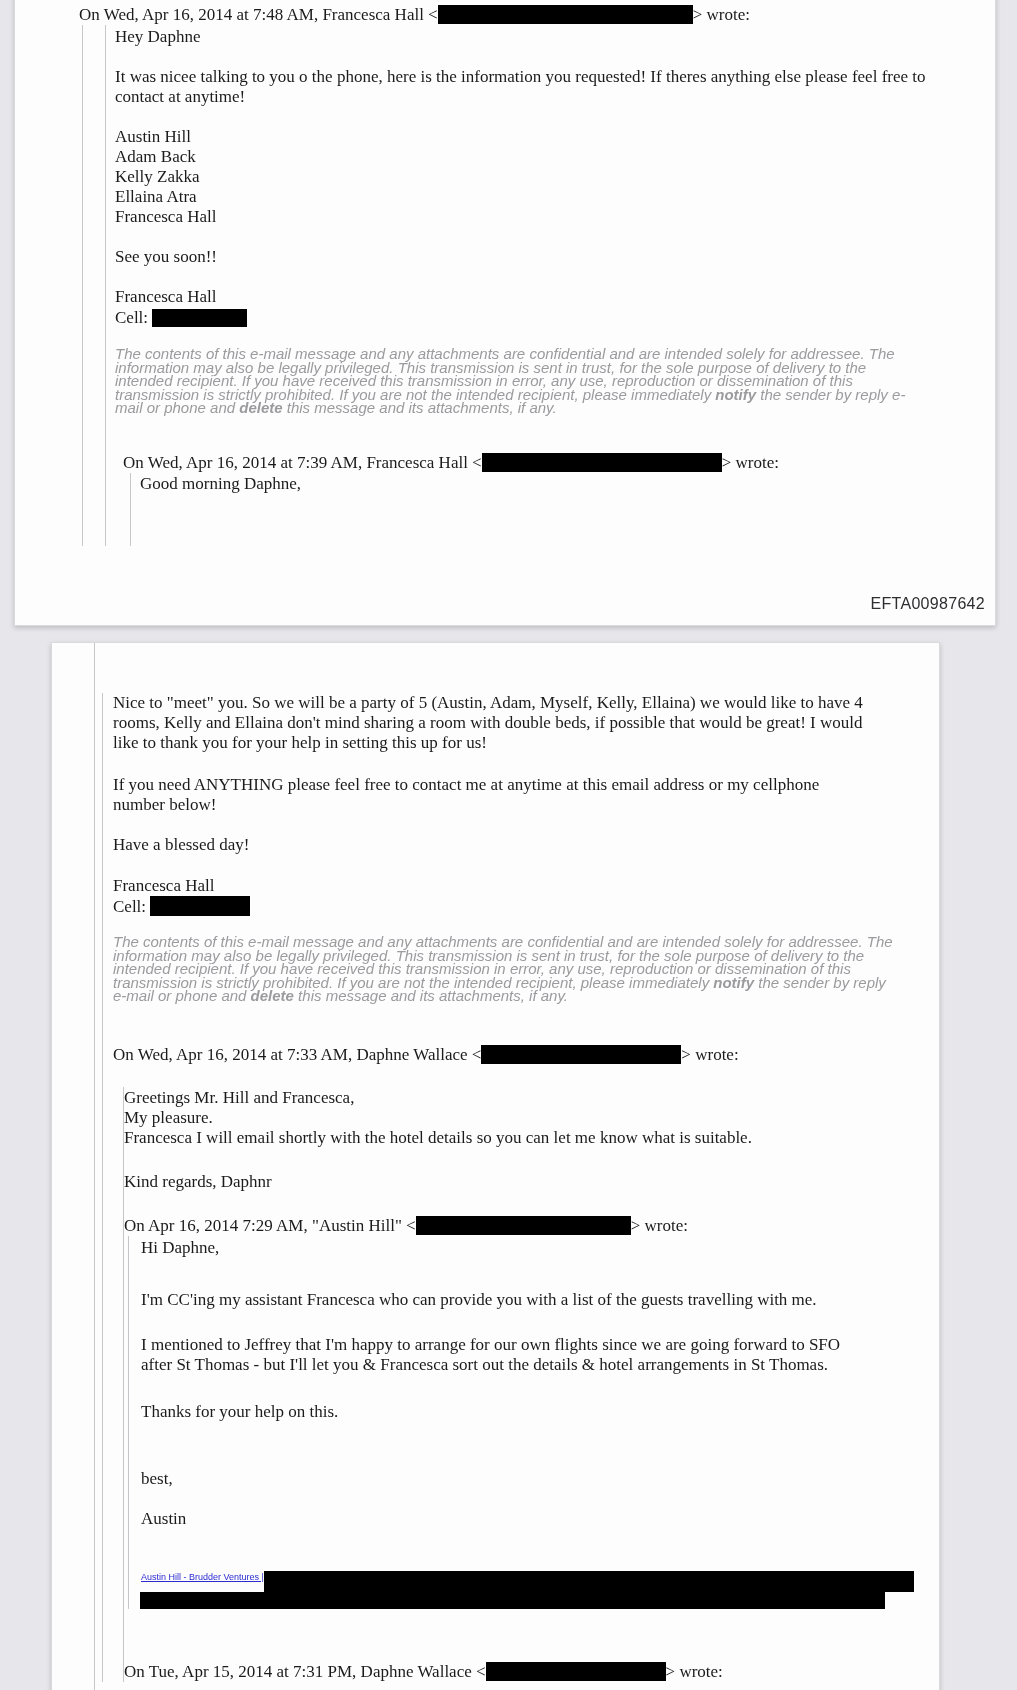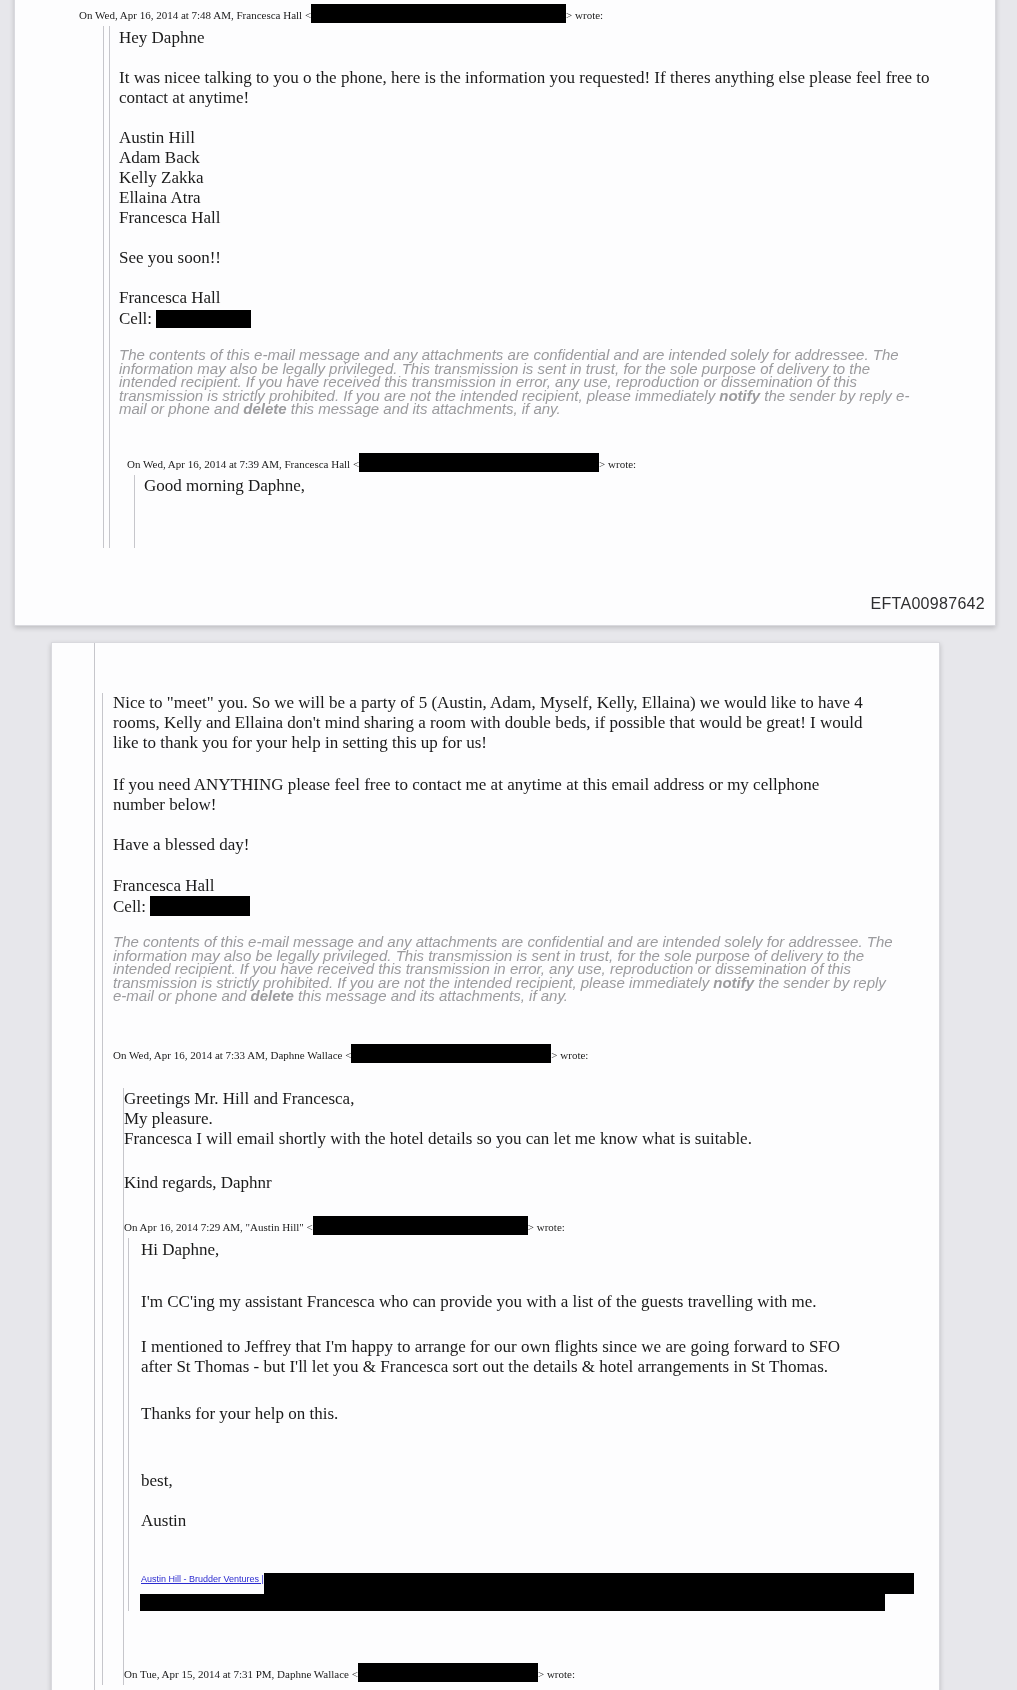--- a/index.html
+++ b/index.html
@@ -11,37 +11,37 @@
   }
   .page{
     position:absolute;background:#fdfdfe;
     border:1px solid #d9d9de;
     box-shadow:0 2px 5px rgba(0,0,0,0.18);
     box-sizing:border-box;
   }
   #page1{left:14px;top:-12px;width:982px;height:638px;}
   #page2{left:51px;top:642px;width:889px;height:1120px;}
   .txt{font-size:17px;line-height:20px;}
-  .hdr{font-size:11px;line-height:21px;white-space:nowrap;}
+  .hdr{font-size:17px;line-height:21px;white-space:nowrap;}
   .quote{border-left:1px solid #c6c6cb;}
   .red{display:inline-block;background:#000;height:19px;vertical-align:-4px;}
   .names div{line-height:20px;}
   .disclaimer{
     font-size:15px;line-height:13.5px;color:#9b9b9e;font-style:italic;
     font-family:"Liberation Sans", sans-serif;
   }
   .disclaimer b{font-style:italic;}
   .bates{
     position:absolute;right:10px;bottom:12px;
     font-family:"Liberation Sans", sans-serif;
     font-size:16px;color:#2e2e30;letter-spacing:0.3px;
   }
   
   .h748{margin:15px 0 0 64px;}
-  .q1{margin-left:88px;padding-left:5px;}
+  .q1{margin-left:67px;padding-left:22px;}
   .q1b{padding-left:9px;padding-top:2px;}
   .p1-para{margin-top:20px;width:840px;}
   .p1-names{margin-top:20px;}
   .p1-close{margin-top:20px;}
   .p1-sig{margin-top:20px;}
   .p1-disc{margin-top:18px;width:795px;}
   .h739{margin-top:37px;margin-left:8px;}
   .q739{margin-left:15px;padding-left:9px;min-height:72px;padding-top:1px;}
   
   .q2{margin-left:42px;padding-left:7px;padding-top:1px;padding-bottom:10px;}

